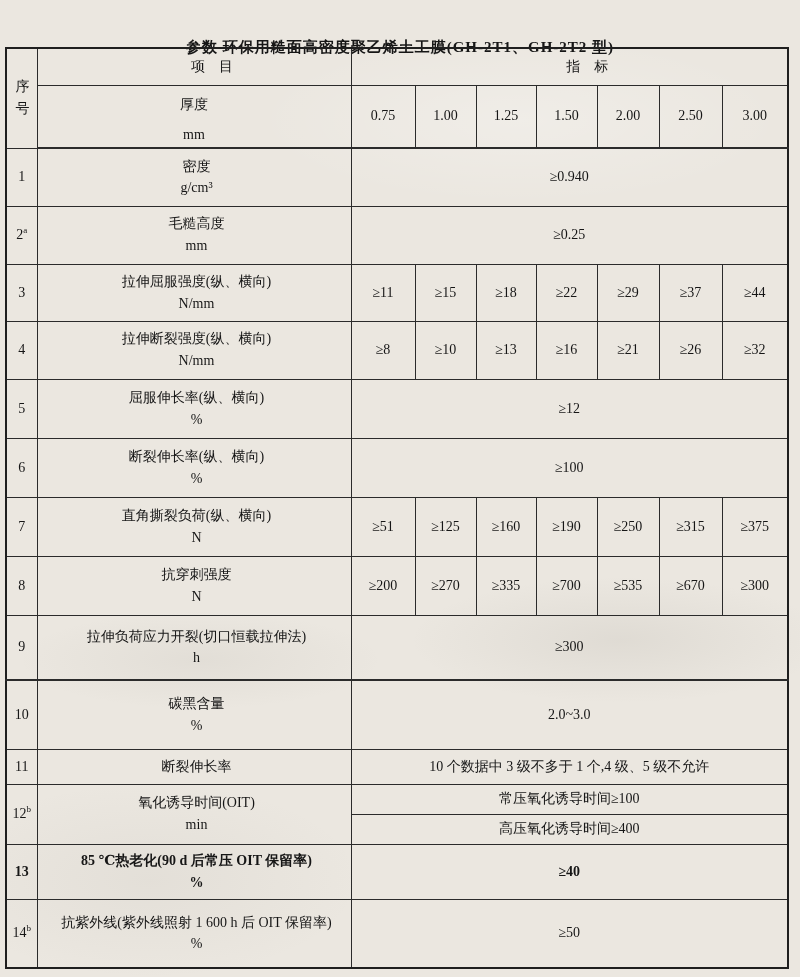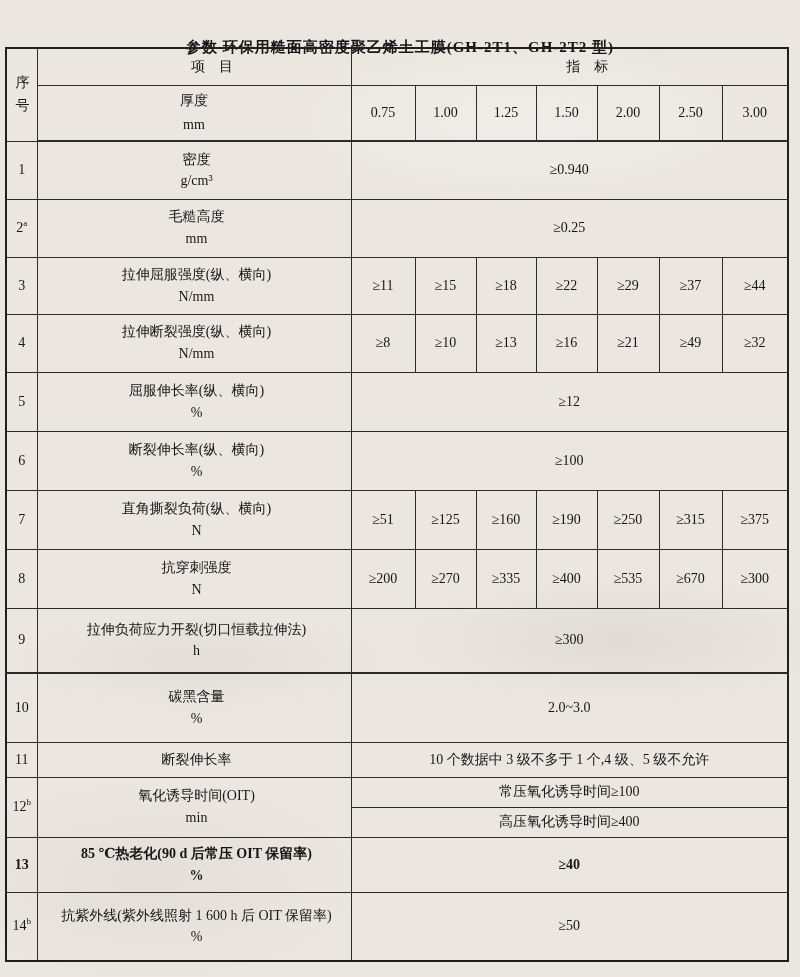--- a/index.html
+++ b/index.html
@@ -50,21 +50,21 @@
     word-break:break-all;line-height:1.6;
     text-align:right;
   }
   sup{font-size:9px;vertical-align:super;line-height:0;}
   .item{
     text-align:center;
     padding:4px 6px 4px 11px;
   }
   .item .item-name{line-height:1.55;}
   .item .item-unit{line-height:1.55;}
-  .thick-head div{line-height:1.7;text-align:center;}
+  .thick-head div{line-height:1.7;text-align:center;margin-top:7px;}
   .head-spaced{letter-spacing:0;padding-left:36px;}
   tr.h37{height:37px;} tr.h56{height:56px;} tr.h57{height:57px;}
   tr.h58{height:58px;} tr.h59{height:59px;} tr.h65{height:65px;}
   tr.h69{height:69px;} tr.h35{height:35px;} tr.h30{height:30px;}
   tr.h55{height:55px;font-weight:bold;}
   tr.r9 td{border-bottom-width:2px;}
   tr.hdr1 td{border-bottom-width:2px;}
 </style>
 </head>
 <body>
@@ -143,21 +143,21 @@
     <td class="c">4</td>
     <td class="item">
       <div class="item-name">拉伸断裂强度(纵、横向)</div>
       <div class="item-unit">N/mm</div>
     </td>
     <td class="c">≥8</td>
     <td class="c">≥10</td>
     <td class="c">≥13</td>
     <td class="c">≥16</td>
     <td class="c">≥21</td>
-    <td class="c">≥49</td>
+    <td class="c">≥26</td>
     <td class="c">≥32</td>
   </tr>
 
   <tr class="h59">
     <td class="c">5</td>
     <td class="item">
       <div class="item-name">屈服伸长率(纵、横向)</div>
       <div class="item-unit">%</div>
     </td>
     <td class="c" colspan="7">≥12</td>
@@ -189,21 +189,21 @@
 
   <tr class="h59">
     <td class="c">8</td>
     <td class="item">
       <div class="item-name">抗穿刺强度</div>
       <div class="item-unit">N</div>
     </td>
     <td class="c">≥200</td>
     <td class="c">≥270</td>
     <td class="c">≥335</td>
-    <td class="c">≥400</td>
+    <td class="c">≥700</td>
     <td class="c">≥535</td>
     <td class="c">≥670</td>
     <td class="c">≥300</td>
   </tr>
 
   <tr class="h65 r9">
     <td class="c">9</td>
     <td class="item">
       <div class="item-name">拉伸负荷应力开裂(切口恒载拉伸法)</div>
       <div class="item-unit">h</div>

